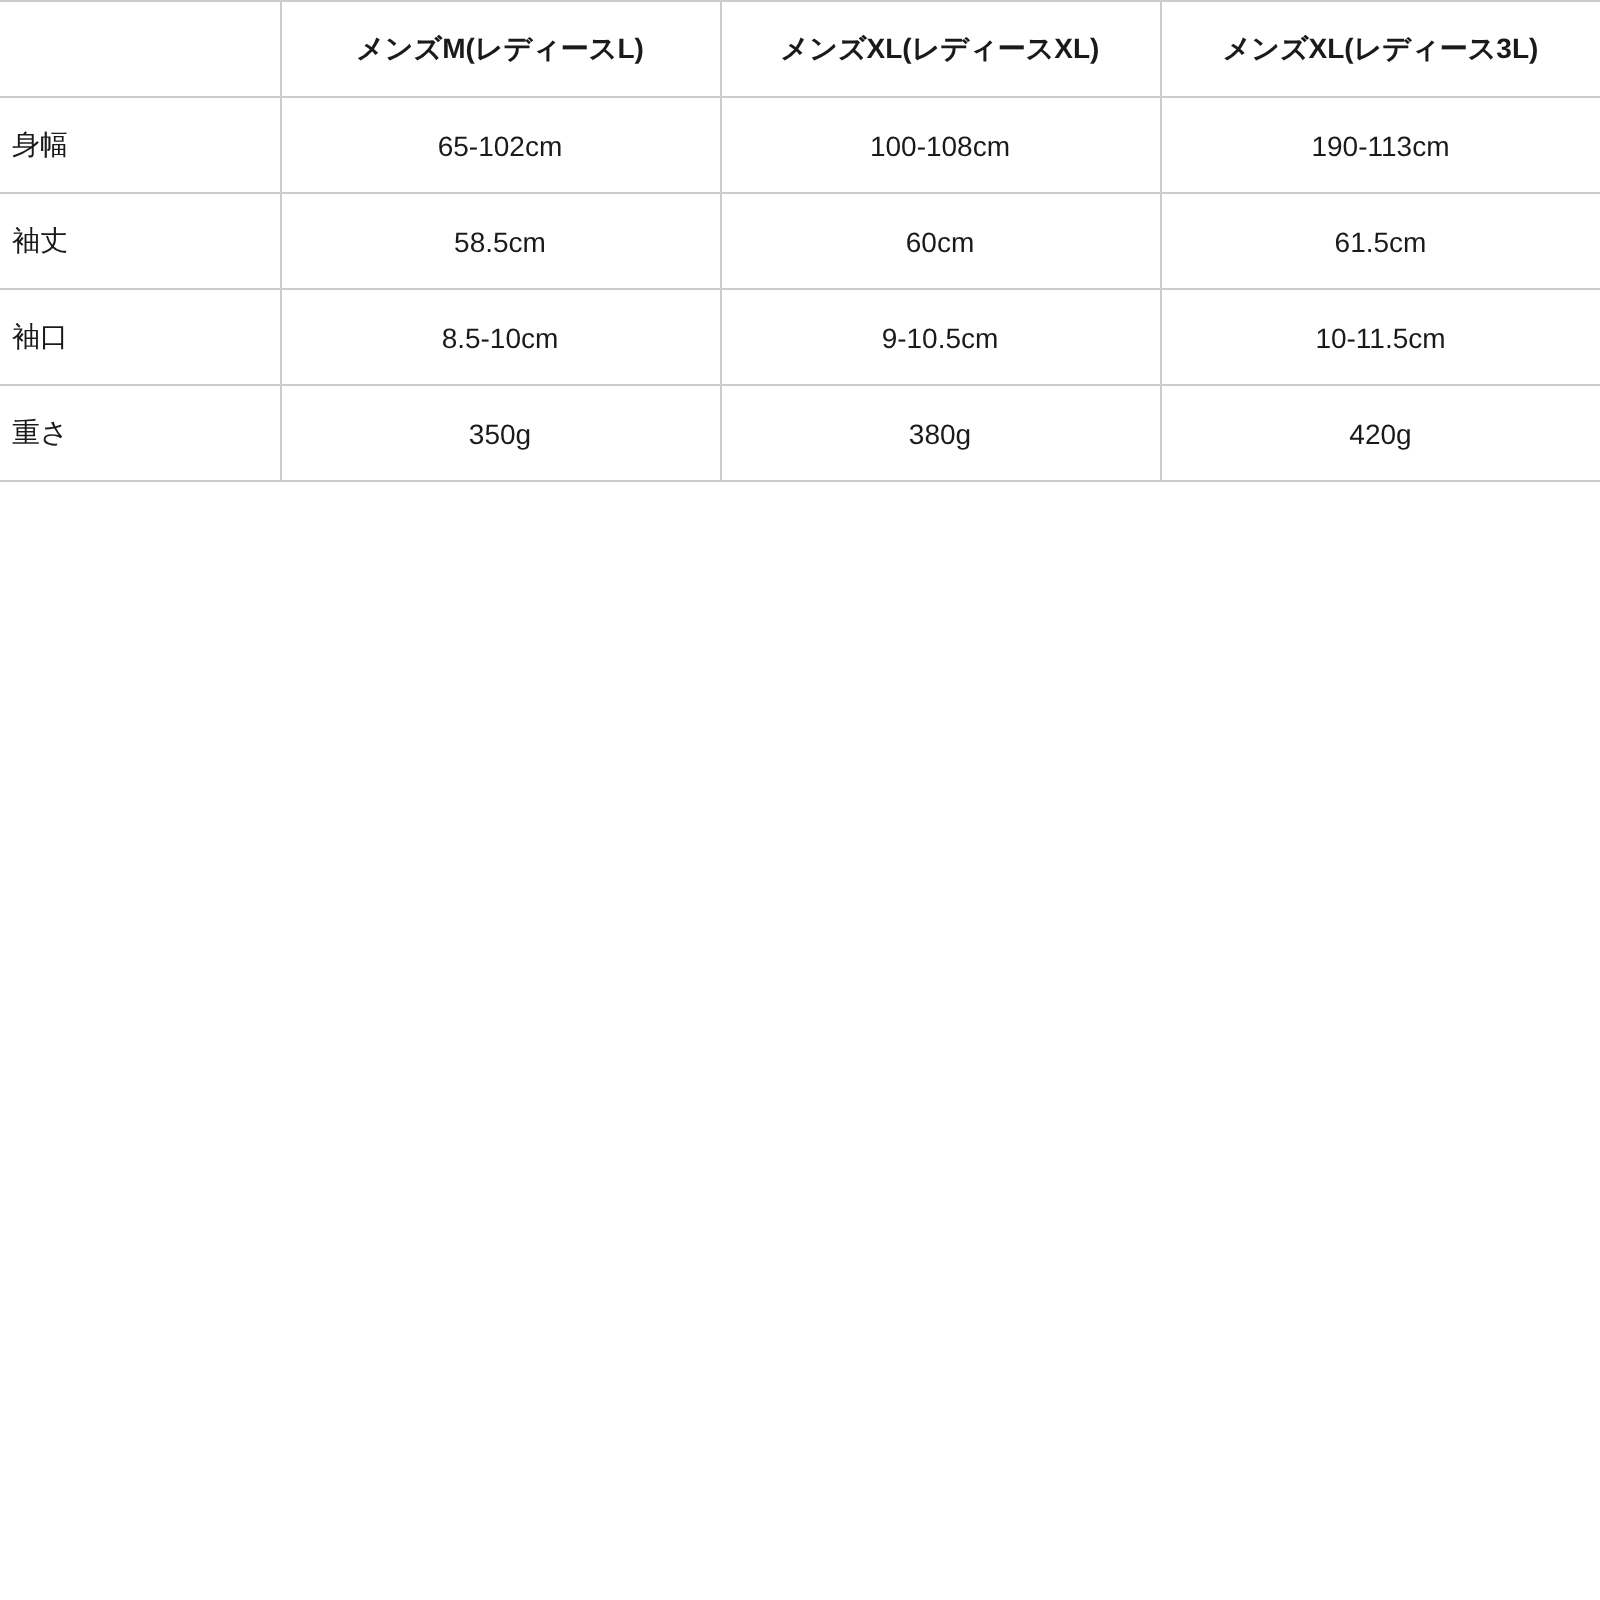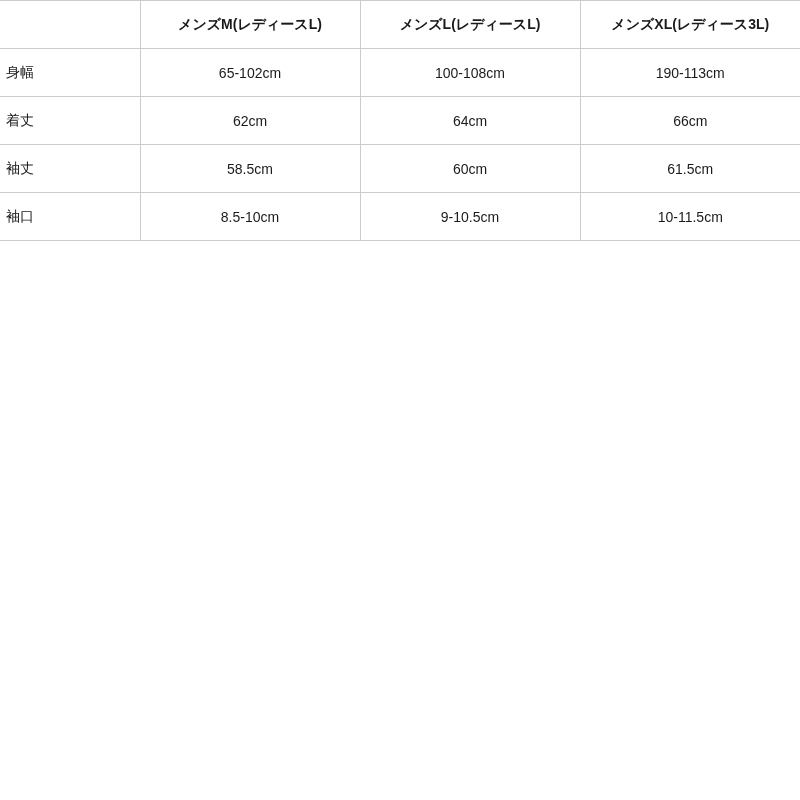--- a/index.html
+++ b/index.html
@@ -67,45 +67,45 @@
     <colgroup>
       <col class="label-col">
       <col class="size-col">
       <col class="size-col">
       <col class="size-col">
     </colgroup>
     <thead>
       <tr>
         <th class="corner"></th>
         <th>メンズM(レディースL)</th>
-        <th>メンズL(レディースL)</th>
+        <th>メンズXL(レディースXL)</th>
         <th>メンズXL(レディース3L)</th>
       </tr>
     </thead>
     <tbody>
       <tr>
         <th class="row-label">身幅</th>
         <td>65-102cm</td>
         <td>100-108cm</td>
         <td>190-113cm</td>
-      </tr>
-      <tr>
-        <th class="row-label">着丈</th>
-        <td>62cm</td>
-        <td>64cm</td>
-        <td>66cm</td>
       </tr>
       <tr>
         <th class="row-label">袖丈</th>
         <td>58.5cm</td>
         <td>60cm</td>
         <td>61.5cm</td>
       </tr>
       <tr>
         <th class="row-label">袖口</th>
         <td>8.5-10cm</td>
         <td>9-10.5cm</td>
         <td>10-11.5cm</td>
       </tr>
+      <tr>
+        <th class="row-label">重さ</th>
+        <td>350g</td>
+        <td>380g</td>
+        <td>420g</td>
+      </tr>
     </tbody>
   </table>
   <div class="spacer"></div>
 </div>
 
 </body></html>

